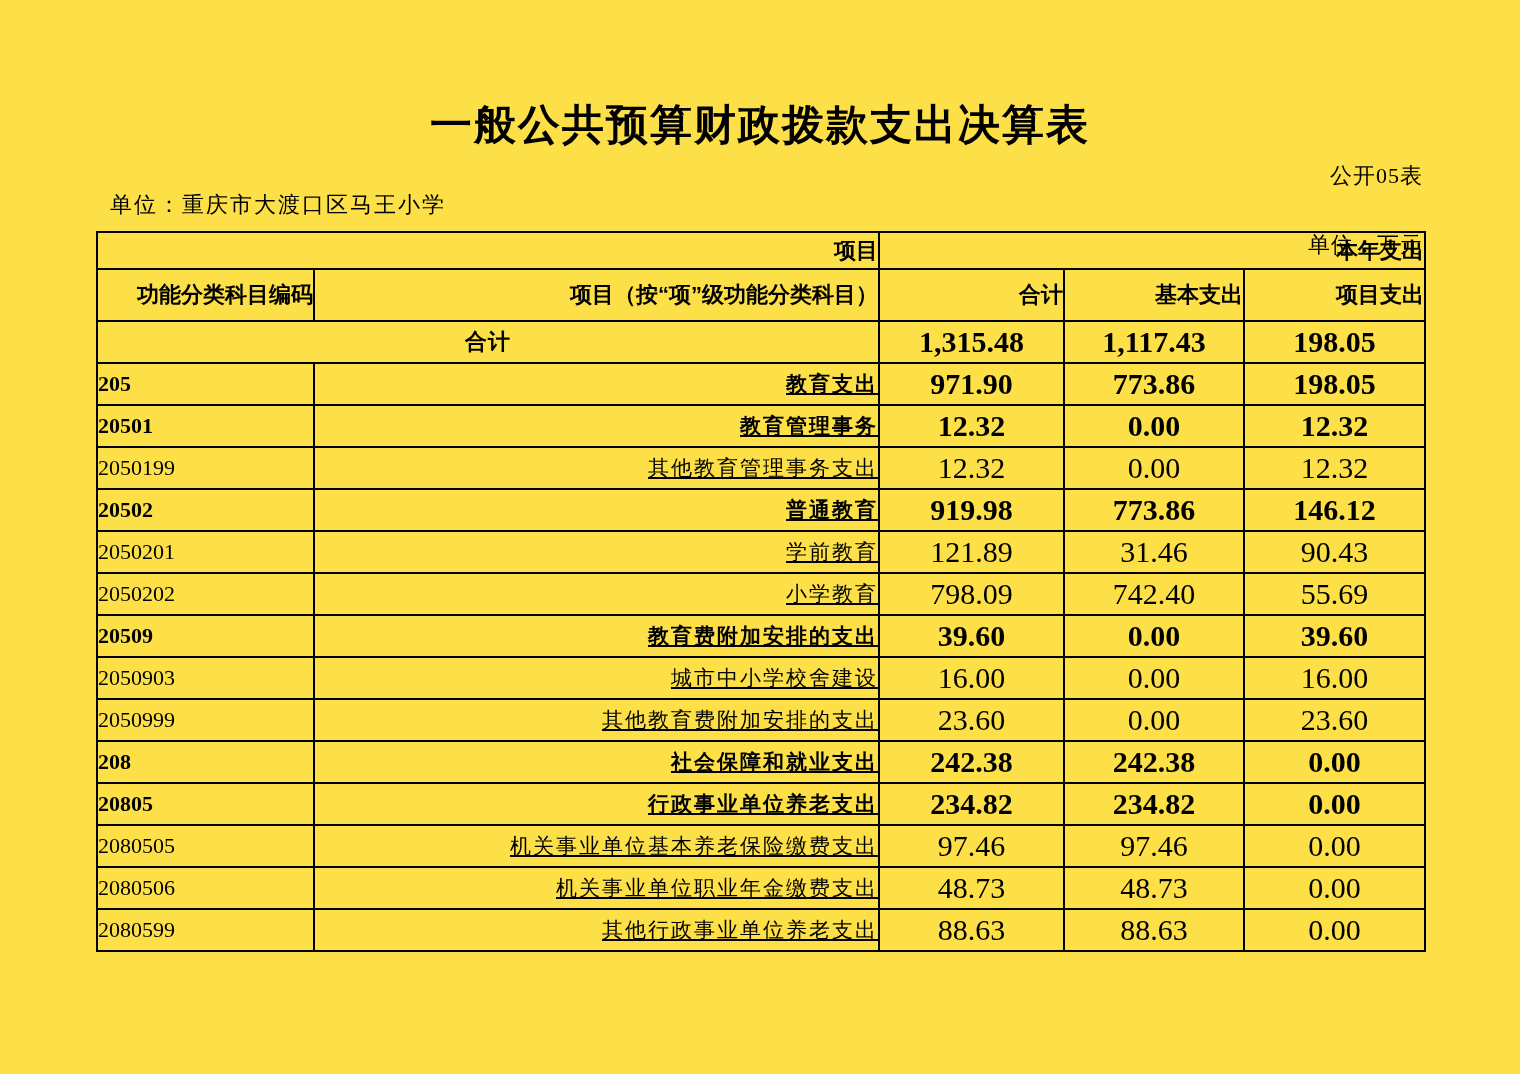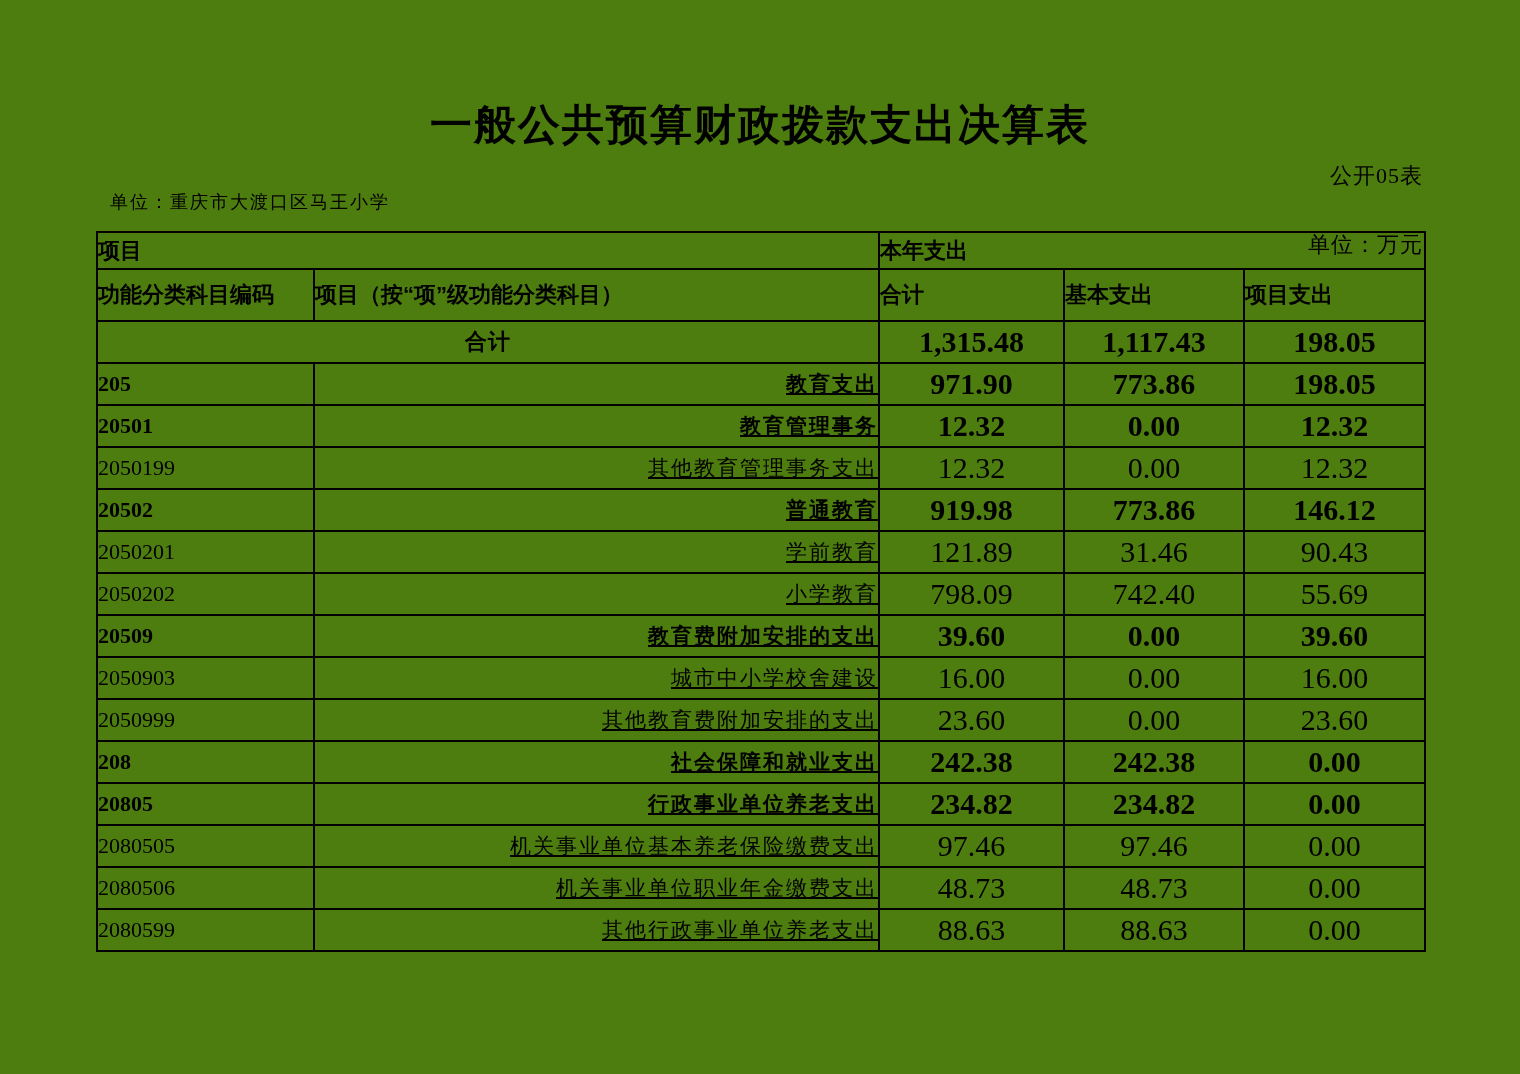--- a/index.html
+++ b/index.html
@@ -4,21 +4,21 @@
 <style>
   html, body {
     margin: 0;
     padding: 0;
     background: #ffffff;
   }
   .page {
     position: relative;
     width: 1520px;
     height: 1074px;
-    background: #4d7c0f;
+    background: #fde047;
     color: #000000;
     font-family: "Liberation Serif", serif;
     overflow: hidden;
   }
   .doc-title {
     position: absolute;
     top: 97px;
     left: 0;
     width: 100%;
     text-align: center;
@@ -32,21 +32,21 @@
     position: absolute;
     top: 161px;
     right: 97px;
     font-size: 22px;
     letter-spacing: 1px;
   }
   .unit-left {
     position: absolute;
     top: 190px;
     left: 110px;
-    font-size: 18px;
+    font-size: 22px;
     letter-spacing: 2px;
   }
   .unit-right {
     position: absolute;
     top: 190px;
     right: 97px;
     font-size: 22px;
     letter-spacing: 1px;
     margin-top: 40px;
   }
@@ -62,21 +62,21 @@
   table.budget td {
     border: 2px solid #000000;
     padding: 0;
     overflow: hidden;
     white-space: nowrap;
   }
   table.budget th {
     font-family: "Liberation Sans", sans-serif;
     font-weight: 600;
     font-size: 22px;
-    text-align: left;
+    text-align: right;
   }
   tr.hdr-group { height: 37px; }
   tr.hdr-cols  { height: 52px; }
   tr.data-row  { height: 42px; }
   td.cell-code {
     font-size: 22px;
     text-align: left;
     padding-left: 11px;
     margin-top: 36px;
   }

